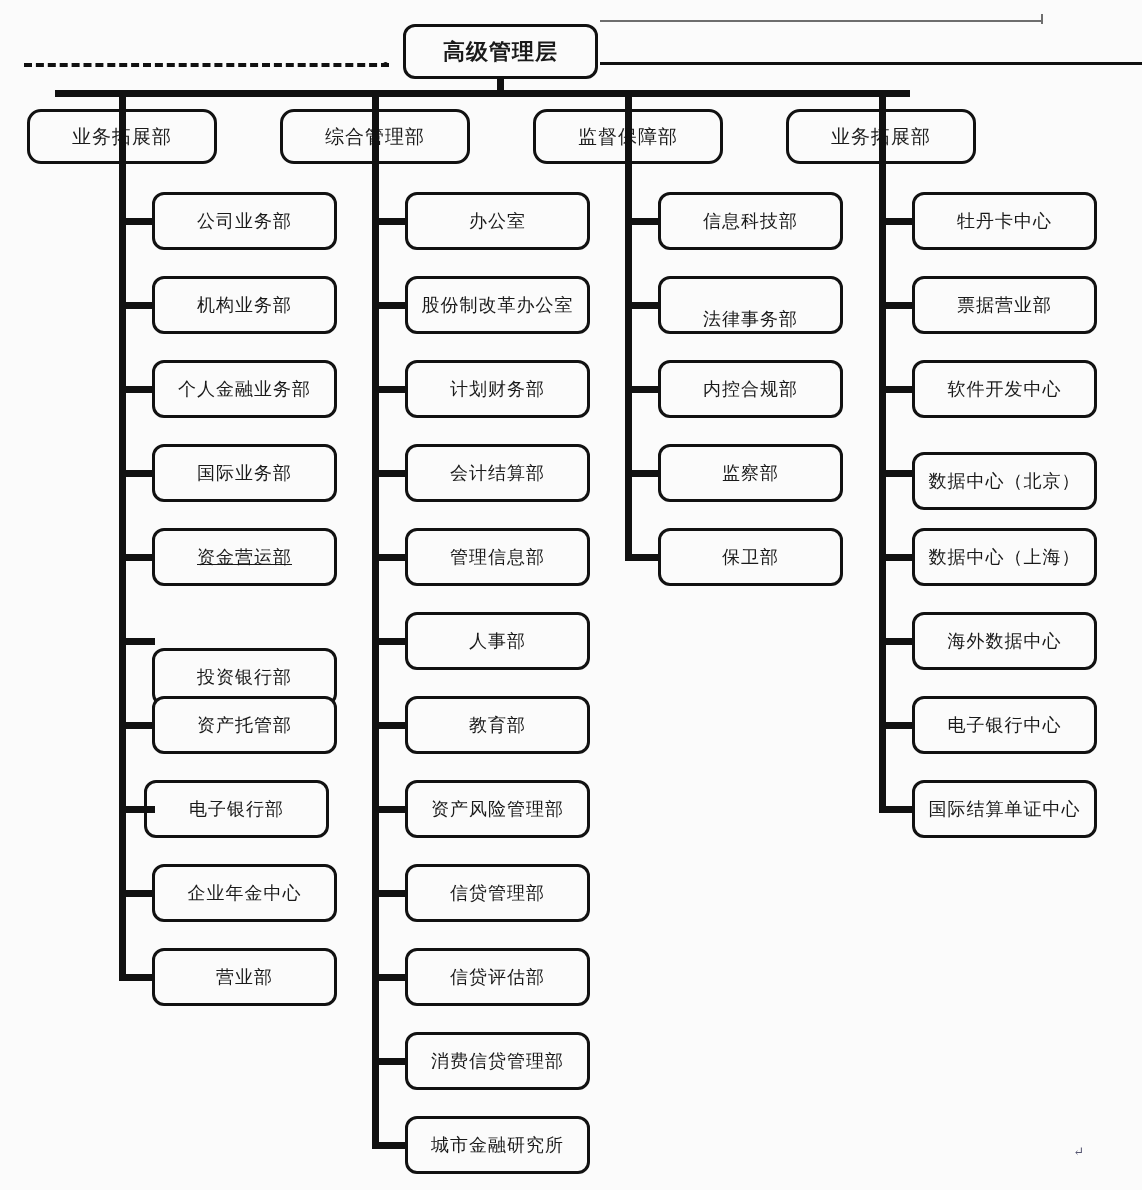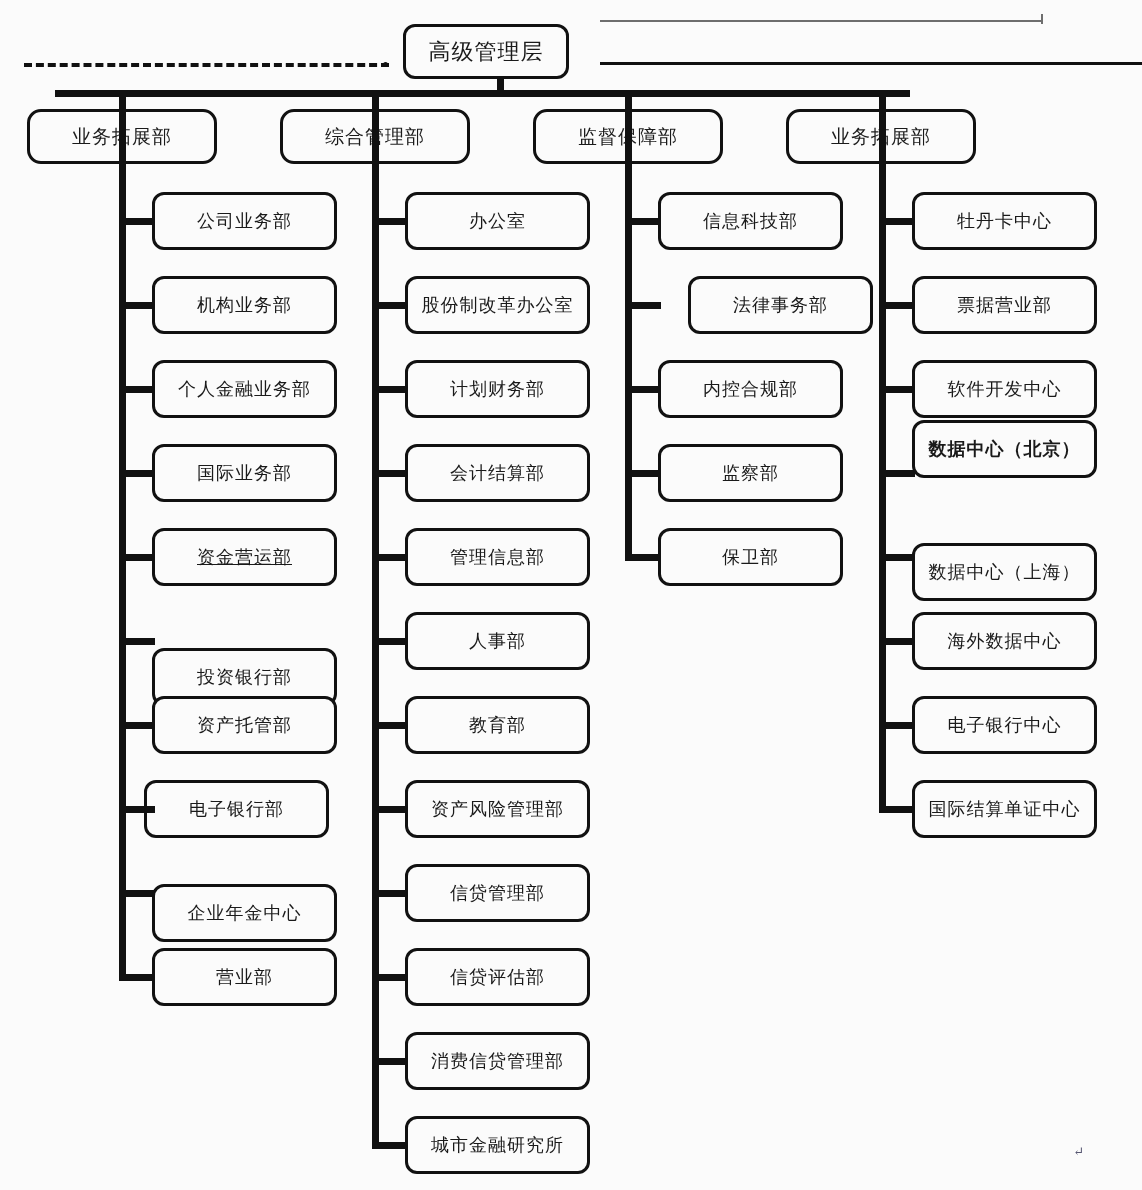--- a/index.html
+++ b/index.html
@@ -74,24 +74,25 @@
     justify-content: center;
     text-align: center;
     color: #1a1a1a;
     letter-spacing: 1px;
     z-index: 5;
     white-space: nowrap;
   }
   .node.root {
     left: 403px;
     top: 24px;
-    width: 166px;
+    width: 195px;
     height: 55px;
     font-size: 22px;
     border-radius: 12px;
+    font-weight: bold;
   }
   .node.level2 {
     top: 109px;
     width: 190px;
     height: 55px;
     font-size: 19px;
     border-radius: 14px;
   }
   .node.leaf {
     width: 185px;
@@ -180,21 +181,21 @@
       </div>
       <div class="line h" style="left: 119px; top: 722px; width: 36px;"></div>
       <div class="node leaf" style="left: 152px; top: 696px;">
         <span>资产托管部</span>
       </div>
       <div class="line h" style="left: 119px; top: 806px; width: 36px;"></div>
       <div class="node leaf" style="left: 144px; top: 780px;">
         <span>电子银行部</span>
       </div>
       <div class="line h" style="left: 119px; top: 890px; width: 36px;"></div>
-      <div class="node leaf" style="left: 152px; top: 864px; margin-top: 20px;">
+      <div class="node leaf" style="left: 152px; top: 864px;">
         <span>企业年金中心</span>
       </div>
       <div class="line h" style="left: 119px; top: 974px; width: 36px;"></div>
       <div class="node leaf" style="left: 152px; top: 948px;">
         <span>营业部</span>
       </div>
       <div class="node level2" style="left: 280px;">
         <span>综合管理部</span>
       </div>
       <div class="line v" style="left: 372px; top: 93px; height: 1056px;"></div>
@@ -248,21 +249,21 @@
       </div>
       <div class="node level2" style="left: 533px;">
         <span>监督保障部</span>
       </div>
       <div class="line v" style="left: 625px; top: 93px; height: 468px;"></div>
       <div class="line h" style="left: 625px; top: 218px; width: 36px;"></div>
       <div class="node leaf" style="left: 658px; top: 192px;">
         <span>信息科技部</span>
       </div>
       <div class="line h" style="left: 625px; top: 302px; width: 36px;"></div>
-      <div class="node leaf" style="left: 688px; top: 276px;">
+      <div class="node leaf" style="left: 658px; top: 276px; align-items: flex-end;">
         <span>法律事务部</span>
       </div>
       <div class="line h" style="left: 625px; top: 386px; width: 36px;"></div>
       <div class="node leaf" style="left: 658px; top: 360px;">
         <span>内控合规部</span>
       </div>
       <div class="line h" style="left: 625px; top: 470px; width: 36px;"></div>
       <div class="node leaf" style="left: 658px; top: 444px;">
         <span>监察部</span>
       </div>
@@ -280,25 +281,25 @@
       </div>
       <div class="line h" style="left: 879px; top: 302px; width: 36px;"></div>
       <div class="node leaf" style="left: 912px; top: 276px;">
         <span>票据营业部</span>
       </div>
       <div class="line h" style="left: 879px; top: 386px; width: 36px;"></div>
       <div class="node leaf" style="left: 912px; top: 360px;">
         <span>软件开发中心</span>
       </div>
       <div class="line h" style="left: 879px; top: 470px; width: 36px;"></div>
-      <div class="node leaf" style="left: 912px; top: 420px; font-weight: bold;">
+      <div class="node leaf" style="left: 912px; top: 452px;">
         <span>数据中心（北京）</span>
       </div>
       <div class="line h" style="left: 879px; top: 554px; width: 36px;"></div>
-      <div class="node leaf" style="left: 912px; top: 543px;">
+      <div class="node leaf" style="left: 912px; top: 528px;">
         <span>数据中心（上海）</span>
       </div>
       <div class="line h" style="left: 879px; top: 638px; width: 36px;"></div>
       <div class="node leaf" style="left: 912px; top: 612px;">
         <span>海外数据中心</span>
       </div>
       <div class="line h" style="left: 879px; top: 722px; width: 36px;"></div>
       <div class="node leaf" style="left: 912px; top: 696px;">
         <span>电子银行中心</span>
       </div>

